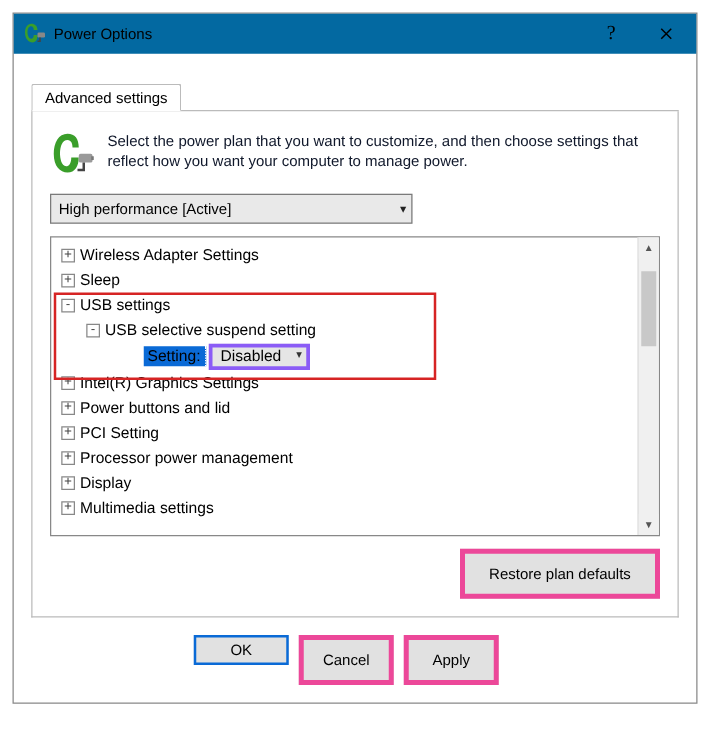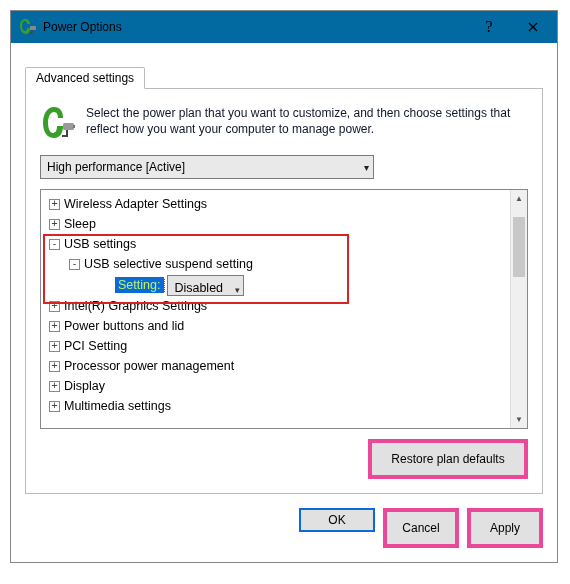--- a/index.html
+++ b/index.html
@@ -80,21 +80,21 @@
     margin-bottom: 14px;
   }
   .plan-icon { width: 36px; height: 36px; flex-shrink: 0; }
   .plan-icon svg { width: 36px; height: 36px; }
   .intro-text {
     font-size: 12px;
     color: #0f172a;
     line-height: 1.35;
   }
   .plan-select {
-    width: 334px;
+    width: 290px;
     height: 24px;
     border: 1px solid #7a7a7a;
     background: #e9e9e9;
     display: flex;
     align-items: center;
     justify-content: space-between;
     padding: 0 4px 0 6px;
     margin-bottom: 10px;
     font-size: 12px;
   }
@@ -156,30 +156,30 @@
     pointer-events: none;
   }
   .setting-row {
     display: flex;
     align-items: center;
     margin-left: 70px;
     height: 22px;
   }
   .setting-label {
     background: #0a6ad6;
-    color: #bef264;
+    color: #000000;
     padding: 1px 4px 1px 3px;
     font-size: 12.5px;
     border-right: 1px dotted #fff;
   }
   .setting-dd {
     height: 21px;
-    border: 1px solid #8b5cf6;
+    border: 3px solid #8b5cf6;
     background: #e5e5e5;
-    display: flex; align-items: flex-end;
+    display: flex; align-items: flex-start;
     padding: 0 3px 0 6px;
     gap: 12px;
     margin-left: 2px;
     font-size: 12.5px;
   }
   .setting-dd .chev { font-size: 9px; color: #333; }
   .restore-row {
     display: flex;
     justify-content: flex-end;
     margin-top: 10px;
@@ -193,21 +193,21 @@
     padding: 16px 14px;
     display: inline-flex;
     align-items: center;
     justify-content: center;
     color: #000;
   }
   .btn.wide { min-width: 160px; }
   .btn.primary { border: 2px solid #0a6ad6; padding: 0 13px; }
   .bottom-row {
     display: flex;
-    justify-content: flex-end;
+    justify-content: center;
     gap: 8px;
     padding: 0 14px 14px 0;
   }
 </style>
 </head>
 <body>
 
 <div class="window">
 
   <div class="titlebar">

